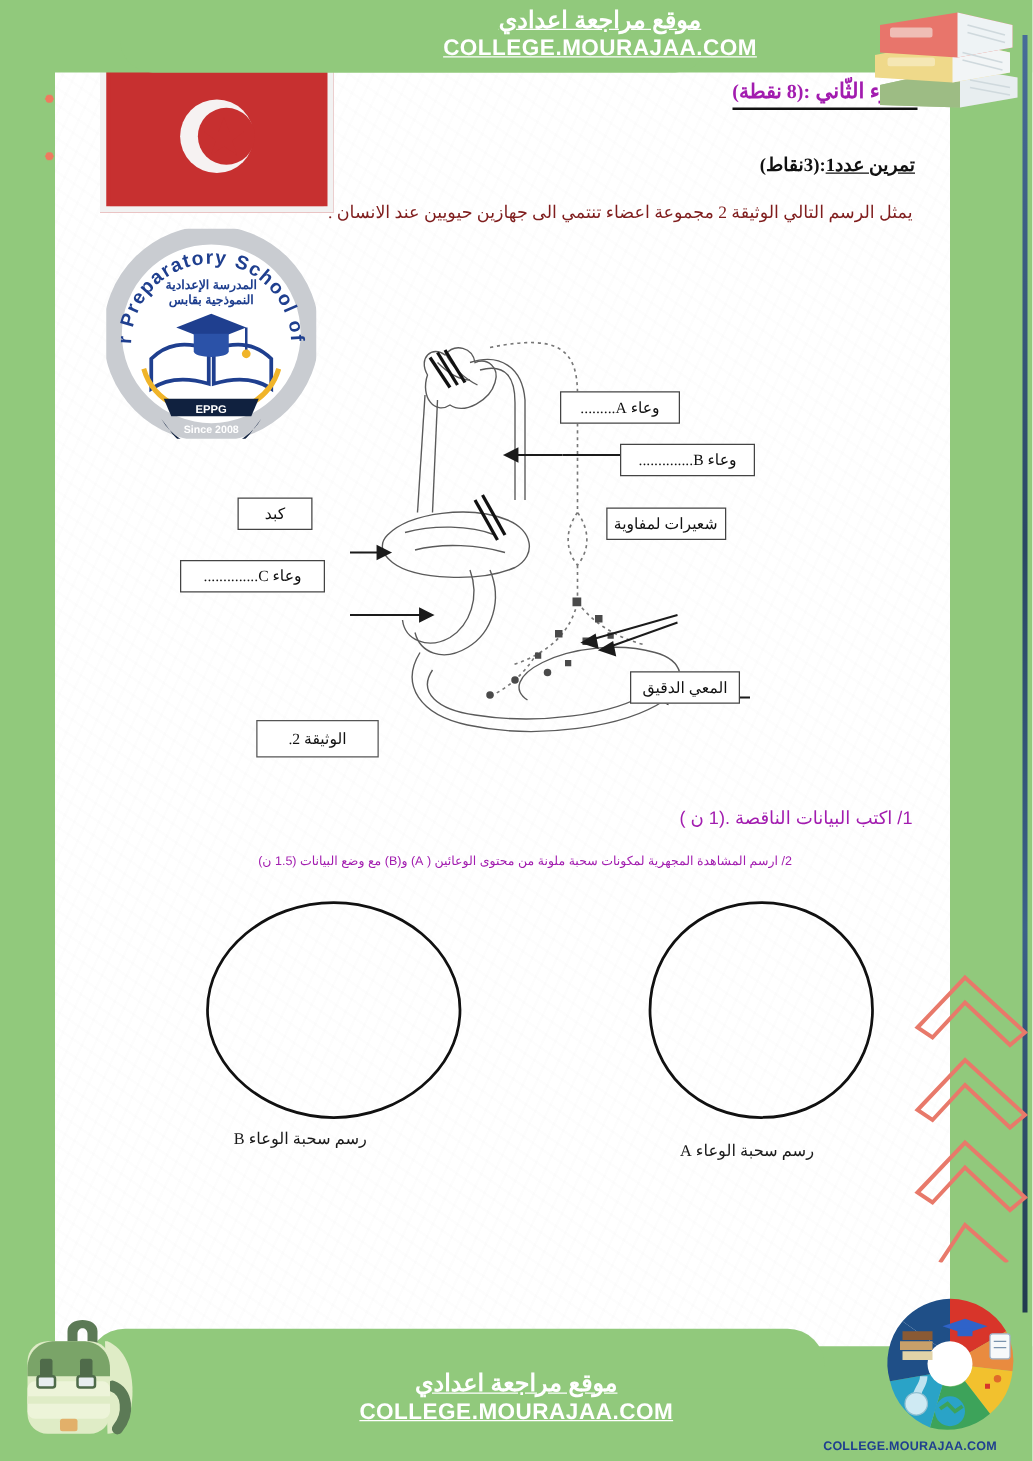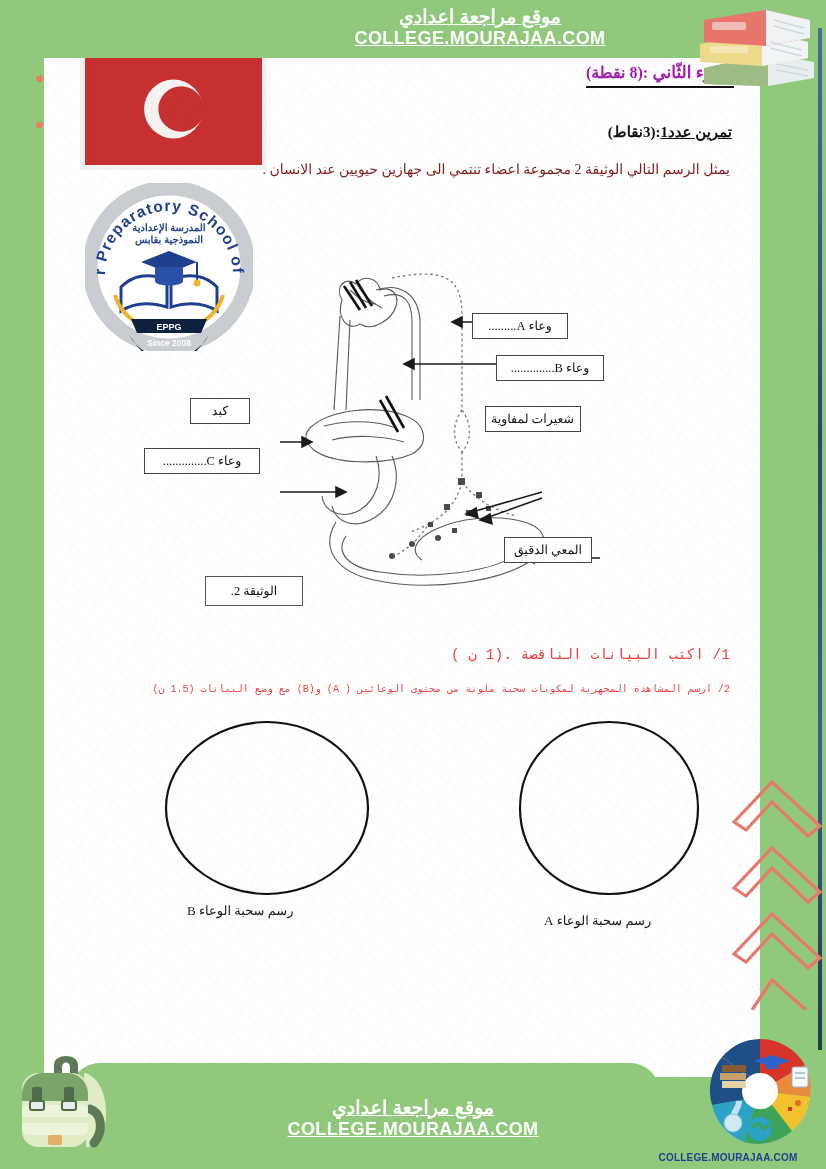--- a/index.html
+++ b/index.html
@@ -138,22 +138,22 @@
     padding:4px 6px; box-sizing:border-box; white-space:nowrap;
   }
   .doc-lbl {
     position:absolute; left:161px; top:548px; width:96px; height:28px;
     border:1.4px solid #555; background:#fff;
     direction:rtl; display:flex; align-items:center; justify-content:center;
     font-family:"Liberation Serif", serif; font-size:12.5px; color:#111;
   }
 
   .q {
-    position:absolute; direction:rtl; text-align:right;
-    font-family:Liberation Mono, monospace; color:#ef4444;
+    position:absolute; direction:rtl; text-align:center;
+    font-family:Liberation Sans, sans-serif; color:#a21caf;
   }
   .q1 { right:30px; top:618px; font-size:14.5px; }
   .q2 { right:30px; top:655px; width:620px; font-size:10px; }
   .q3 { right:30px; top:940px; width:620px; font-size:14.5px; }
 
   .circ { position:absolute; }
   .circ svg { display:block; }
   .cap {
     position:absolute; direction:rtl;
     font-family:"Liberation Serif", serif; font-size:13px; color:#1a1a1a;
@@ -298,21 +298,21 @@
           <line x1="192" y1="252" x2="262" y2="232"></line>
           <polygon points="186,254 196,248 198,258"></polygon>
           <line x1="206" y1="258" x2="262" y2="238"></line>
           <polygon points="200,260 210,254 212,264"></polygon>
           <line x1="250" y1="298" x2="320" y2="298"></line>
           <polygon points="244,298 254,293 254,303"></polygon>
         </g>
       </svg>
     </div>
 
-    <div class="lbl" style="left:428px; top:285px; width:96px;">وعاء A.........</div>
+    <div class="lbl" style="left:404px; top:285px; width:96px;">وعاء A.........</div>
     <div class="lbl" style="left:420px; top:327px; width:108px;margin-left:32px;">وعاء B..............</div>
     <div class="lbl" style="left:146px; top:370px; width:60px;">كبد</div>
     <div class="lbl" style="left:441px; top:378px; width:96px;">شعيرات لمفاوية</div>
     <div class="lbl" style="left:100px; top:420px; width:116px;">وعاء C..............</div>
     <div class="lbl" style="left:460px; top:470px; width:88px;margin-top:39px;">المعي الدقيق</div>
 
     <div class="doc-lbl">الوثيقة 2.</div>
 
     <div class="q q1">
       <span>1/</span>

